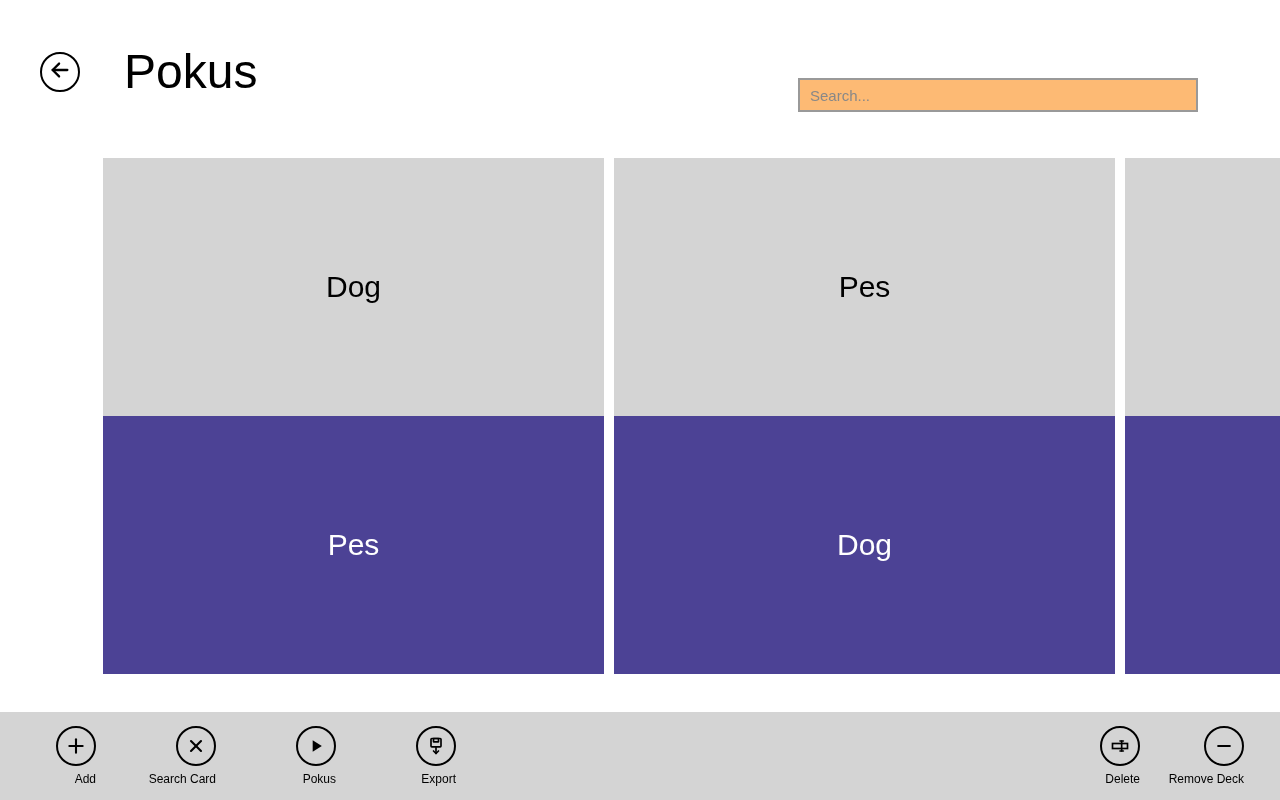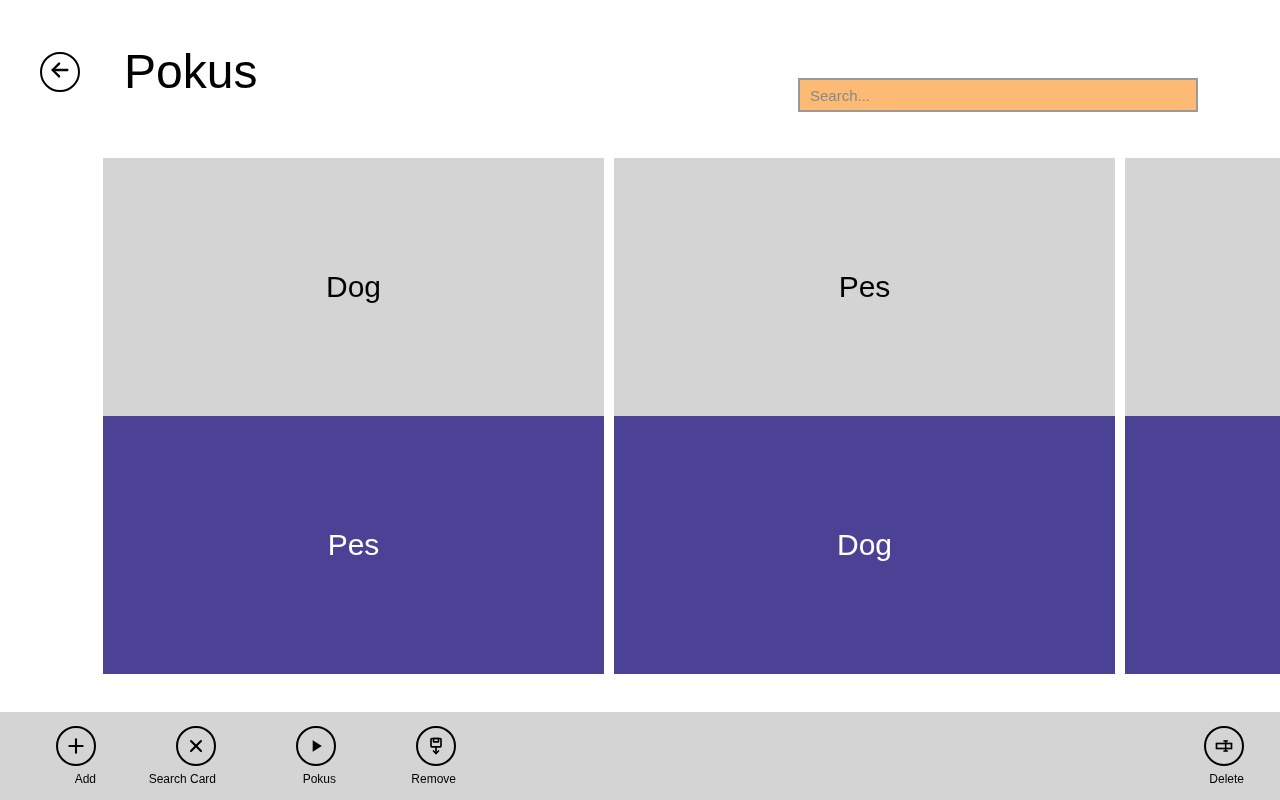--- a/index.html
+++ b/index.html
@@ -201,32 +201,40 @@
     </div>
     <div class="appbar-btn">
       <div class="appbar-icon">
         <svg viewBox="0 0 24 24" fill="none" stroke="#000" stroke-width="2" stroke-linecap="round" stroke-linejoin="round">
           <rect x="6" y="3" width="12" height="10" rx="1"></rect>
           <rect x="9" y="3" width="6" height="4"></rect>
           <line x1="12" y1="14" x2="12" y2="21"></line>
           <polyline points="9 18 12 21 15 18"></polyline>
         </svg>
       </div>
-      <div class="appbar-label">Remove</div>
+      <div class="appbar-label">Export</div>
     </div>
   </div>
 
   <div class="appbar-right">
     <div class="appbar-btn">
       <div class="appbar-icon">
         <svg viewBox="0 0 24 24" fill="none" stroke="#000" stroke-width="2" stroke-linecap="round">
           <rect x="3" y="9" width="18" height="6"></rect>
           <line x1="14" y1="6" x2="14" y2="18"></line>
           <line x1="12" y1="6" x2="16" y2="6"></line>
           <line x1="12" y1="18" x2="16" y2="18"></line>
         </svg>
       </div>
       <div class="appbar-label">Delete</div>
     </div>
 
 
+    <div class="appbar-btn wide">
+      <div class="appbar-icon">
+        <svg viewBox="0 0 24 24" stroke="#000" stroke-width="2.5" stroke-linecap="round">
+            <line x1="5" y1="12" x2="19" y2="12"></line>
+          </svg>
+      </div>
+      <div class="appbar-label">Remove Deck</div>
+    </div>
   </div>
 </div>
 
 </body></html>

